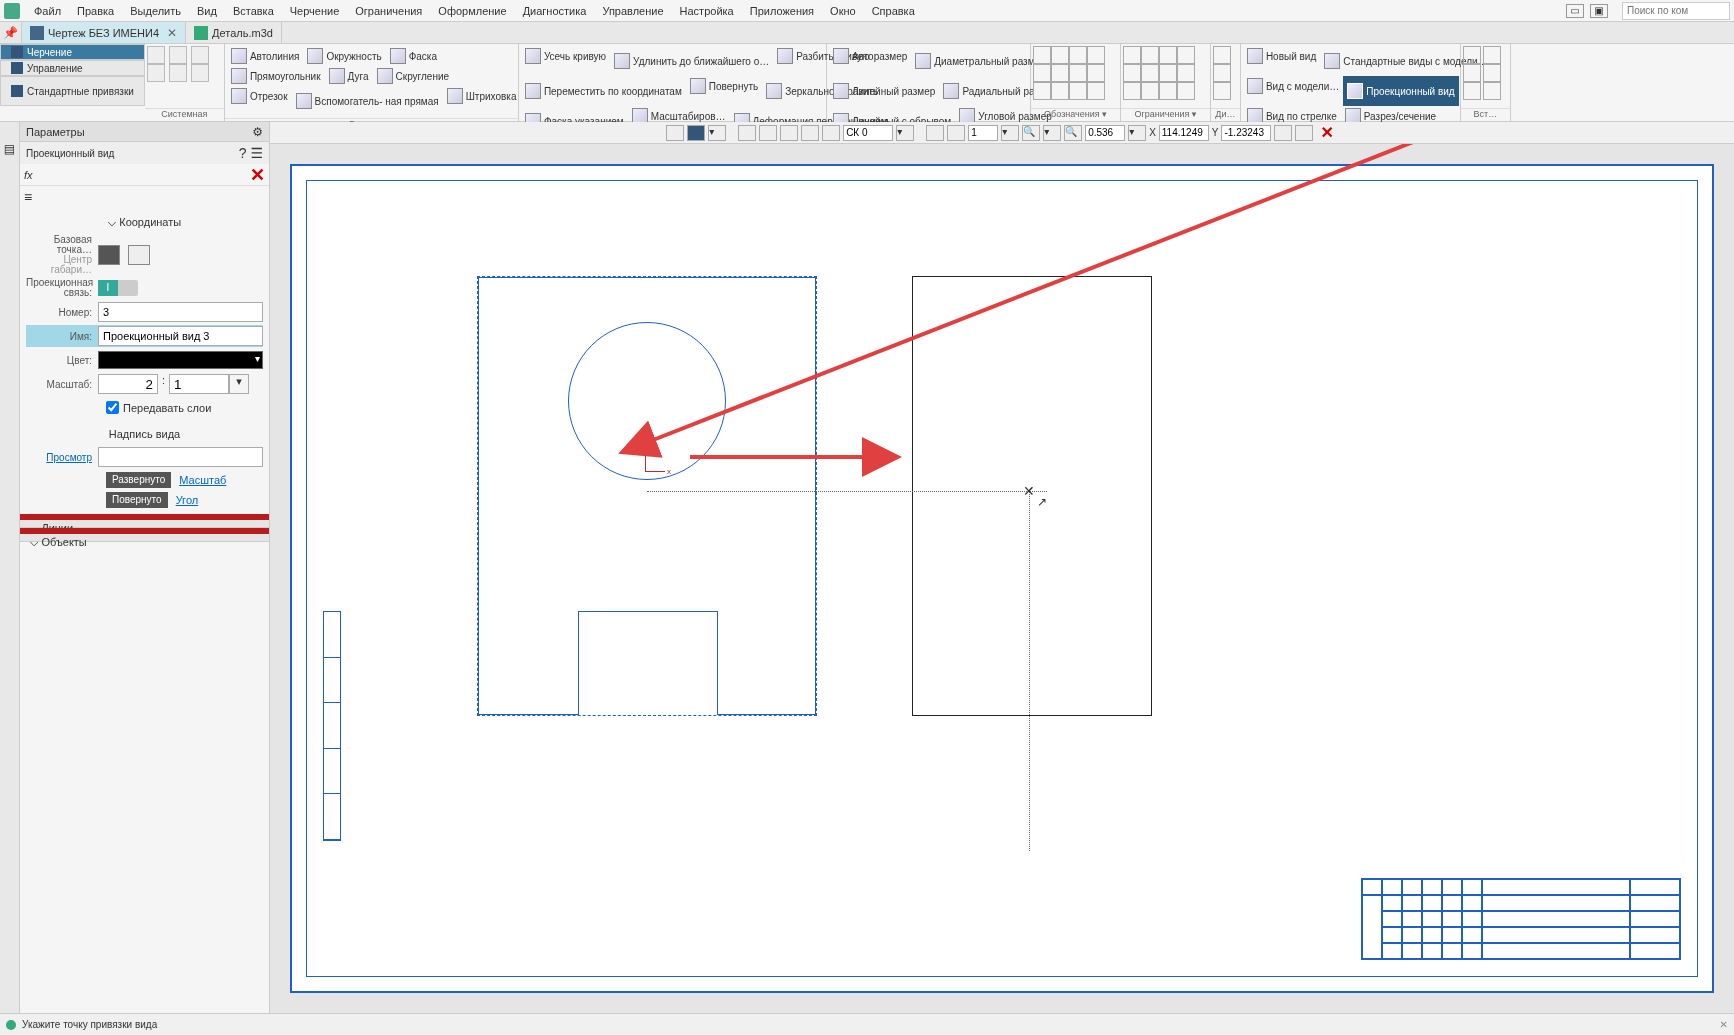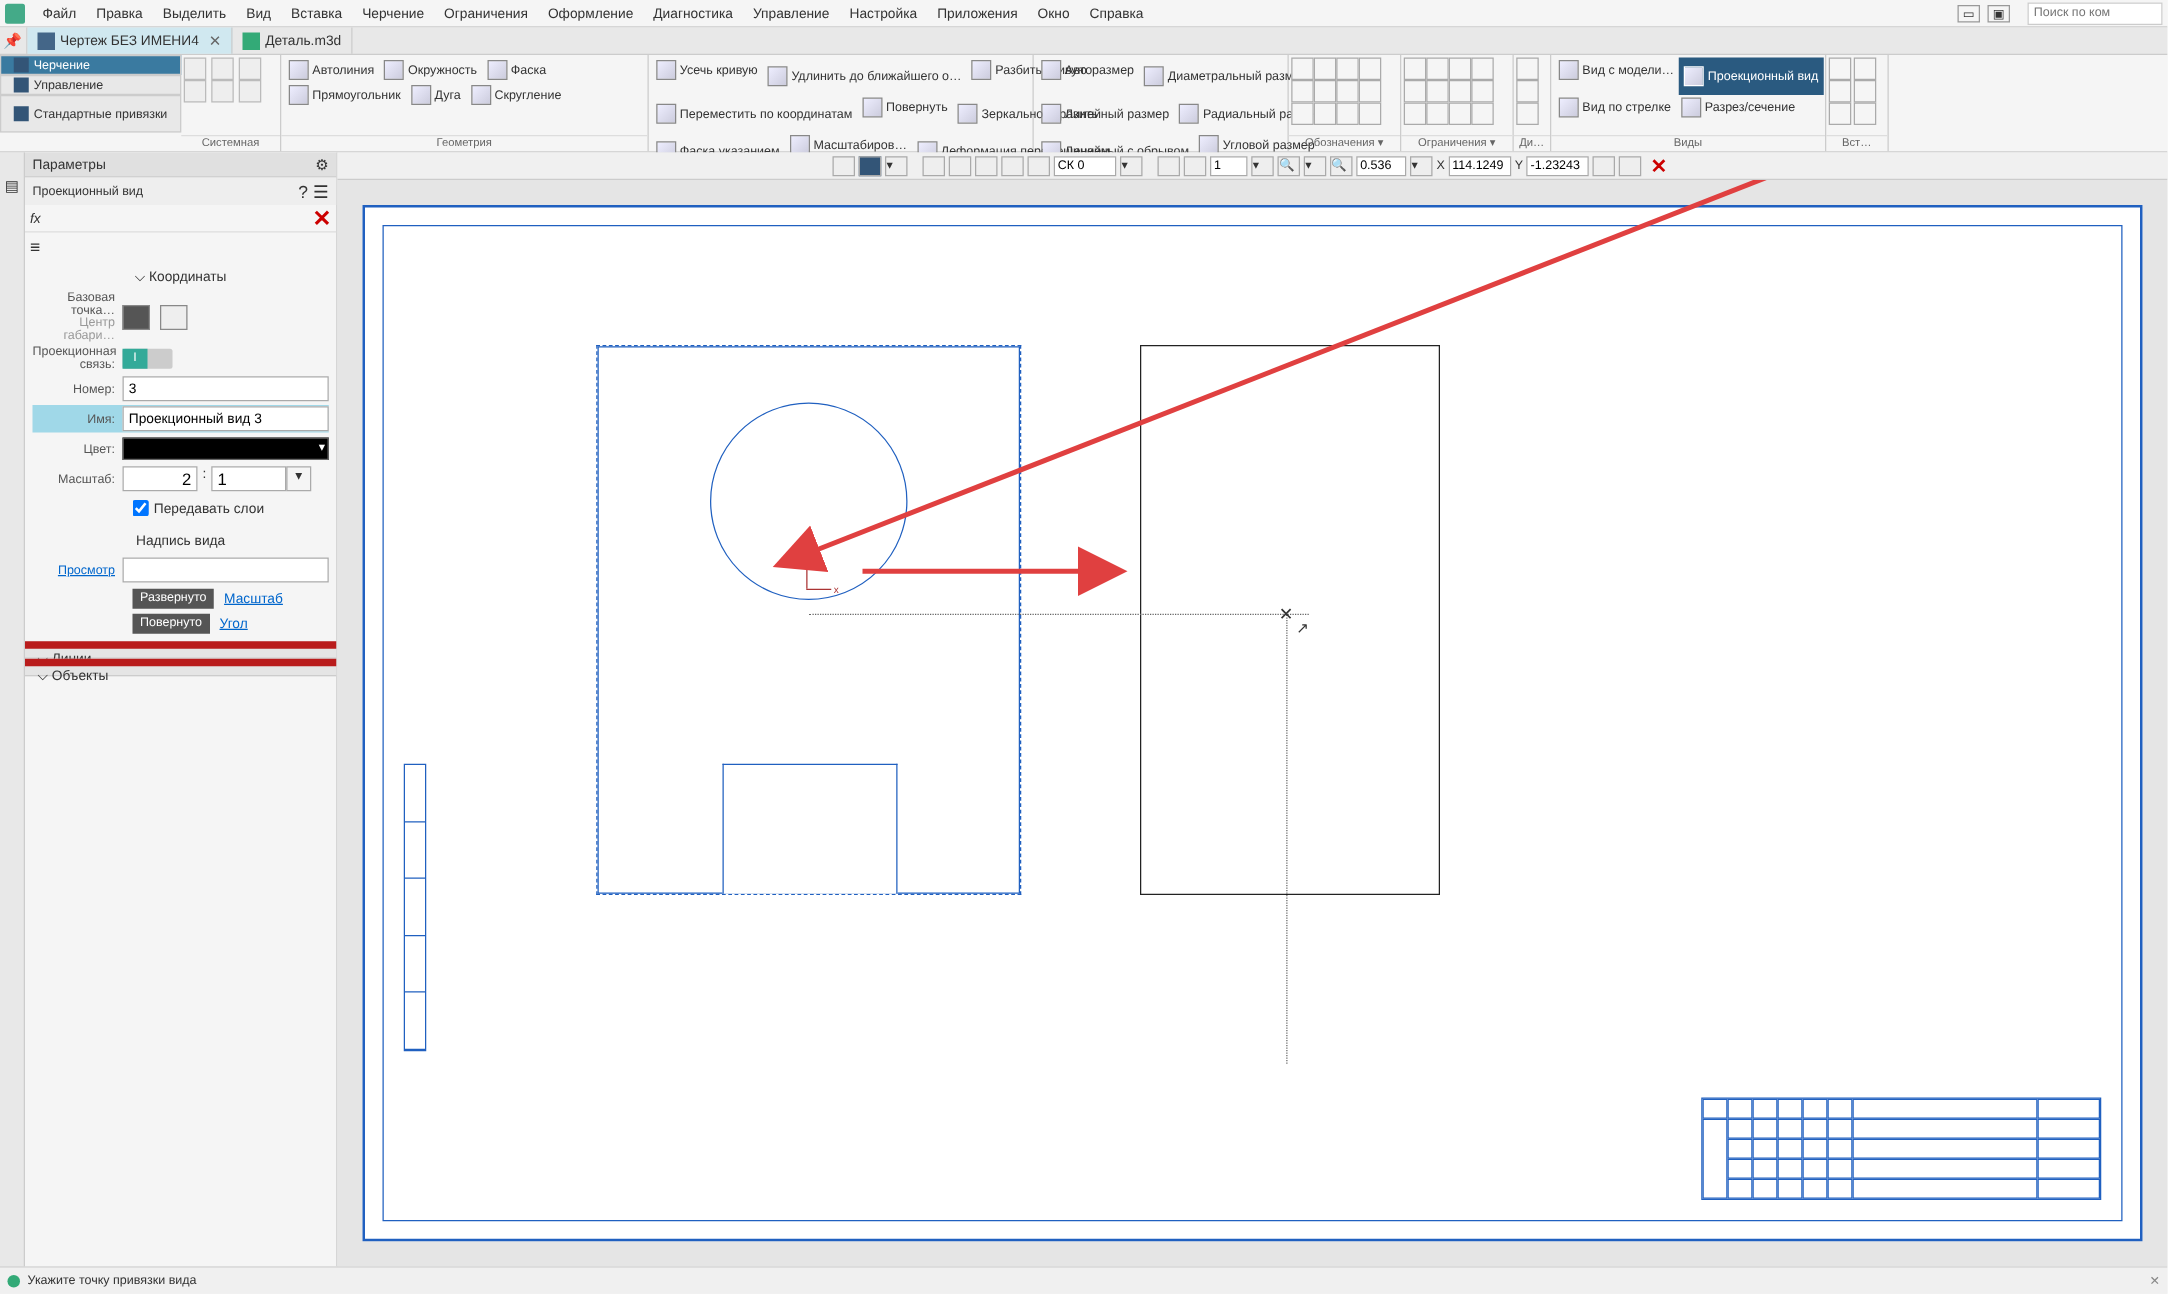--- a/index.html
+++ b/index.html
@@ -196,20 +196,35 @@
             </div>
           <div class="rbtn">
               <div class="icn"></div>
               <span>Дуга</span>
             </div>
           <div class="rbtn">
               <div class="icn"></div>
               <span>Скругление</span>
             </div>
         </div>
+        <div style="display:flex">
+          <div class="rbtn">
+              <div class="icn"></div>
+              <span>Отрезок</span>
+            </div>
+          <div class="rbtn two">
+              <div class="icn"></div>
+              <span class="lbl2">Вспомогатель-
+ная прямая</span>
+            </div>
+          <div class="rbtn">
+              <div class="icn"></div>
+              <span>Штриховка</span>
+            </div>
+        </div>
       </div>
       <div class="glabel">Геометрия</div>
     </div>
 
     <div class="rgroup" style="width:308px">
       <div class="gbody" style="flex-direction:column">
         <div style="display:flex">
           <div class="rbtn">
               <div class="icn"></div>
               <span>Усечь кривую</span>
@@ -340,20 +355,31 @@
       <div class="gbody" style="flex-direction:column;align-items:center">
         <div class="ii" style="width:18px;height:18px;border:1px solid #aaa"></div>
         <div class="ii" style="width:18px;height:18px;border:1px solid #aaa"></div>
         <div class="ii" style="width:18px;height:18px;border:1px solid #aaa"></div>
       </div>
       <div class="glabel">Ди…</div>
     </div>
 
     <div class="rgroup" style="width:220px">
       <div class="gbody" style="flex-direction:column">
+        <div style="display:flex">
+          <div class="rbtn">
+              <div class="icn"></div>
+              <span>Новый вид</span>
+            </div>
+          <div class="rbtn two">
+              <div class="icn"></div>
+              <span class="lbl2">Стандартные
+виды с модели…</span>
+            </div>
+        </div>
         <div style="display:flex">
           <div class="rbtn">
               <div class="icn"></div>
               <span>Вид с модели…</span>
             </div>
           <div class="rbtn two highlighted">
               <div class="icn"></div>
               <span class="lbl2">Проекционный
 вид</span>
             </div>

